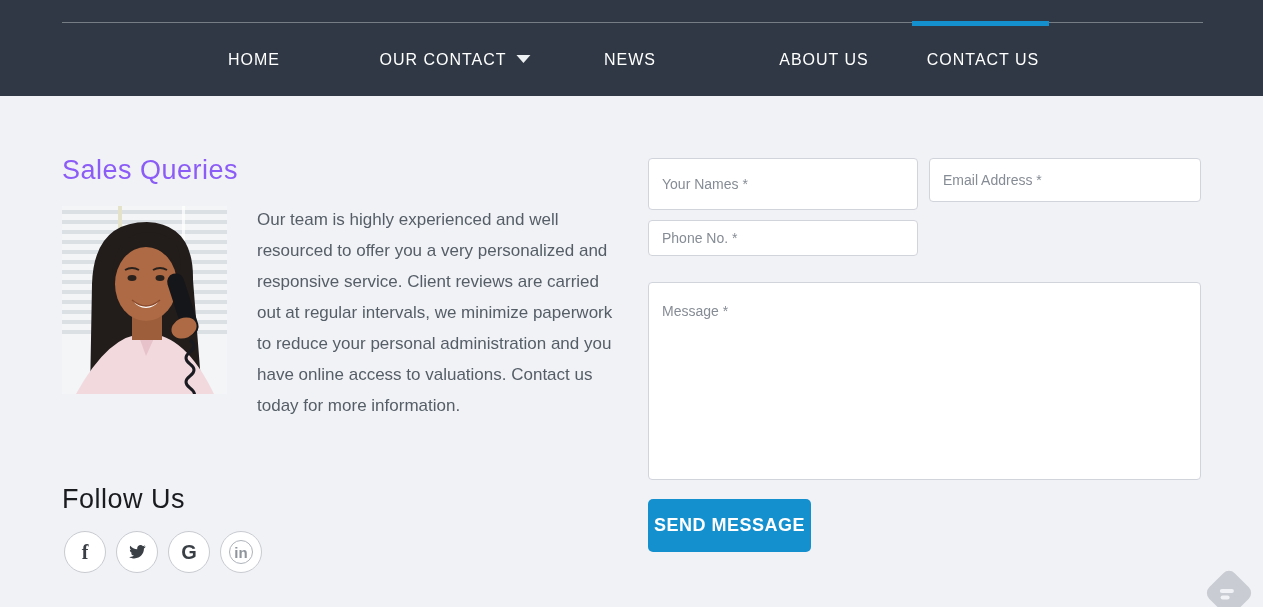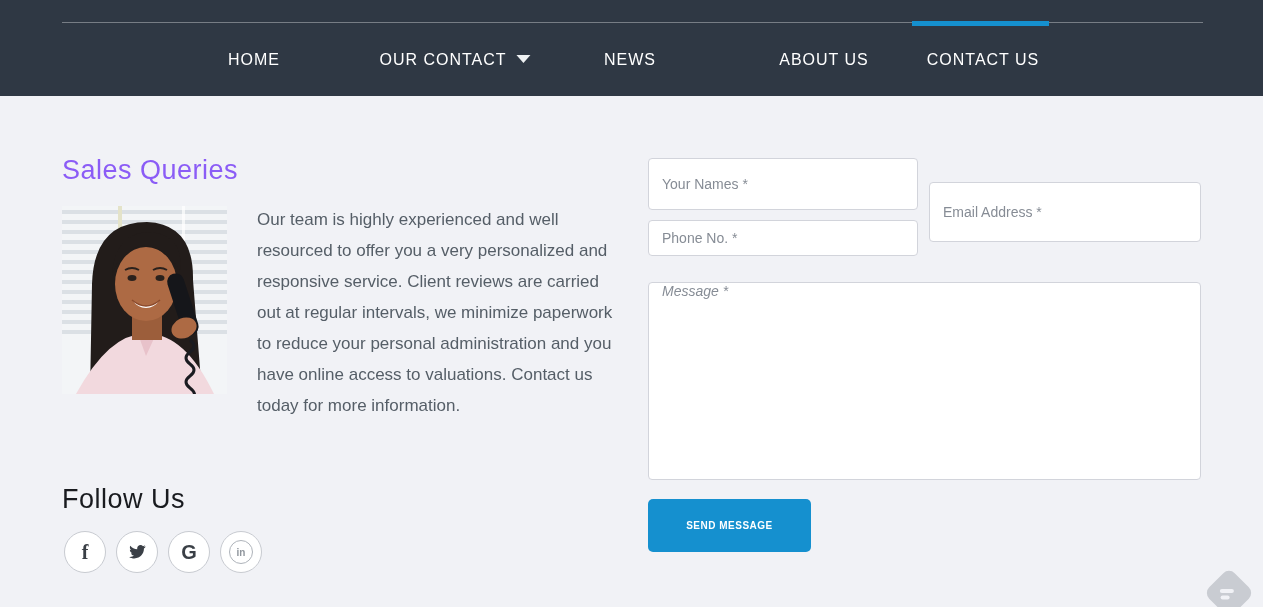--- a/index.html
+++ b/index.html
@@ -78,45 +78,45 @@
     display:flex; align-items:center; justify-content:center;
     color:#3a3f46; text-decoration:none;
     cursor:pointer;
   }
   .fb-glyph { font-size:20px; font-weight:bold; font-family:"Liberation Serif", serif; }
   .g-glyph  { font-size:20px; font-weight:bold; }
   .in-wrap {
     width:24px; height:24px;
     border:1px solid #aeb3ba; border-radius:50%;
     display:flex; align-items:center; justify-content:center;
-    color:#8f959c; font-size:10px; font-weight:bold;
+    color:#8f959c; font-size:15px; font-weight:bold;
   }
 
   
   .field {
     position:absolute;
     background:#fff;
     border:1px solid #d2d4db; border-radius:4px;
     font-family:"Liberation Sans", sans-serif;
     font-size:14px; color:#333;
     padding:0 13px;
     outline:none;
   }
   .field::placeholder { color:#868c95; opacity:1; }
   #f-name    { left:648px; top:158px; width:270px; height:52px; }
-  #f-email   { left:929px; top:158px; width:272px; height:60px;margin-top:24px; }
+  #f-email   { left:929px; top:158px; width:272px; height:44px; }
   #f-phone   { left:648px; top:220px; width:270px; height:36px; }
-  #f-message { left:648px; top:282px; width:553px; height:198px; padding-top:0; resize:none;font-style:italic; }
+  #f-message { left:648px; top:282px; width:553px; height:198px; padding-top:20px; resize:none; }
   .send-btn {
     position:absolute; left:648px; top:499px;
     width:163px; height:53px;
     background:#1590cf; color:#fff;
     border:none; border-radius:5px;
     font-family:"Liberation Sans", sans-serif;
-    font-size:10px; font-weight:bold; letter-spacing:0.5px;
+    font-size:18px; font-weight:bold; letter-spacing:0.5px;
     cursor:pointer;
   }
 
   
   .corner-badge {
     position:absolute; left:1211px; top:575px;
     width:36px; height:36px;
     background:#c9ccd2; border-radius:8px;
     transform:rotate(45deg);
   }

